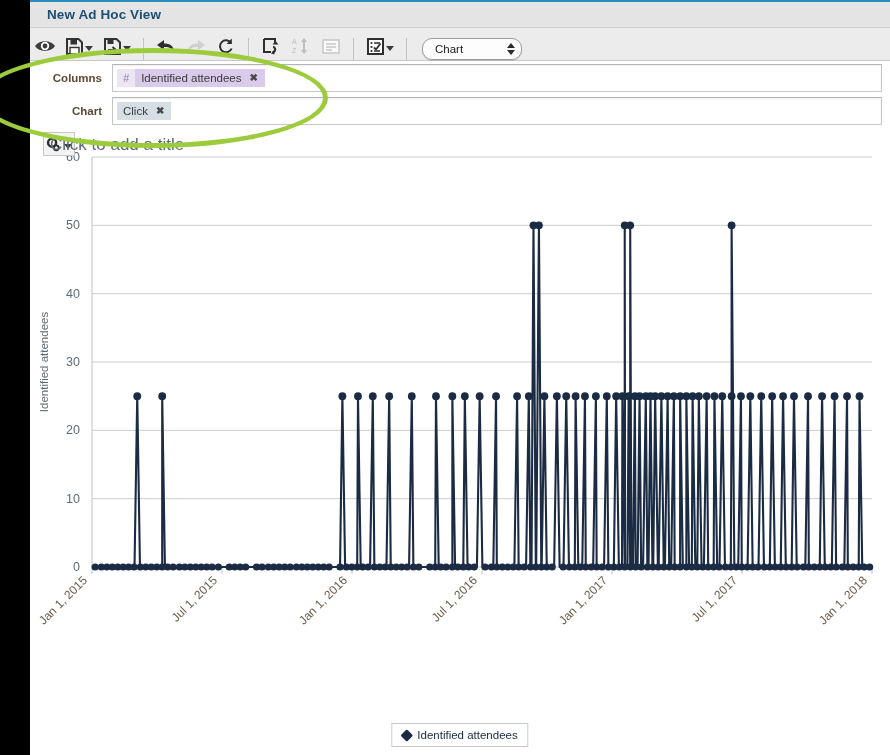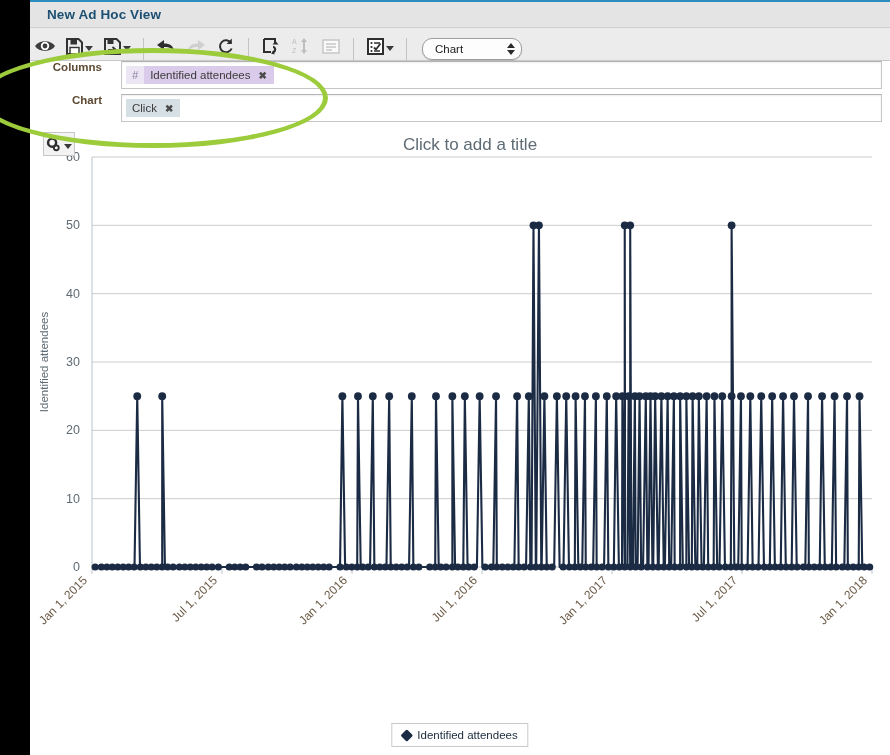--- a/index.html
+++ b/index.html
@@ -100,23 +100,22 @@
   .stepper .down {
     width: 0; height: 0;
     border-left: 4px solid transparent;
     border-right: 4px solid transparent;
     border-top: 5px solid #2a2a2a;
   }
   .shelf {
     flex: 0 0 auto;
     height: 33px;
     display: flex;
-    align-items: flex-start;
+    align-items: center;
     background: #ffffff;
-    gap: 9px;
   }
   .shelf .shelf-label {
     width: 72px;
     text-align: right;
     padding-right: 10px;
     font-size: 11.5px;
     font-weight: bold;
     color: #5d4a32;
     flex: 0 0 auto;
   }
@@ -175,21 +174,20 @@
     background: #f3f3f3;
     border: 1px solid #c7c7c7;
     display: flex;
     align-items: center;
     justify-content: center;
     gap: 1px;
   }
   .chart-title {
     position: absolute;
     left: 0; right: 0; top: 8px;
-    text-align: center;
     font-size: 17px;
     color: #5d6b75;
     padding-left: 20px;
   }
   svg.plot { display: block; }
   .legend-box {
     position: absolute;
     left: 50%;
     transform: translateX(-50%);
     bottom: 8px;

